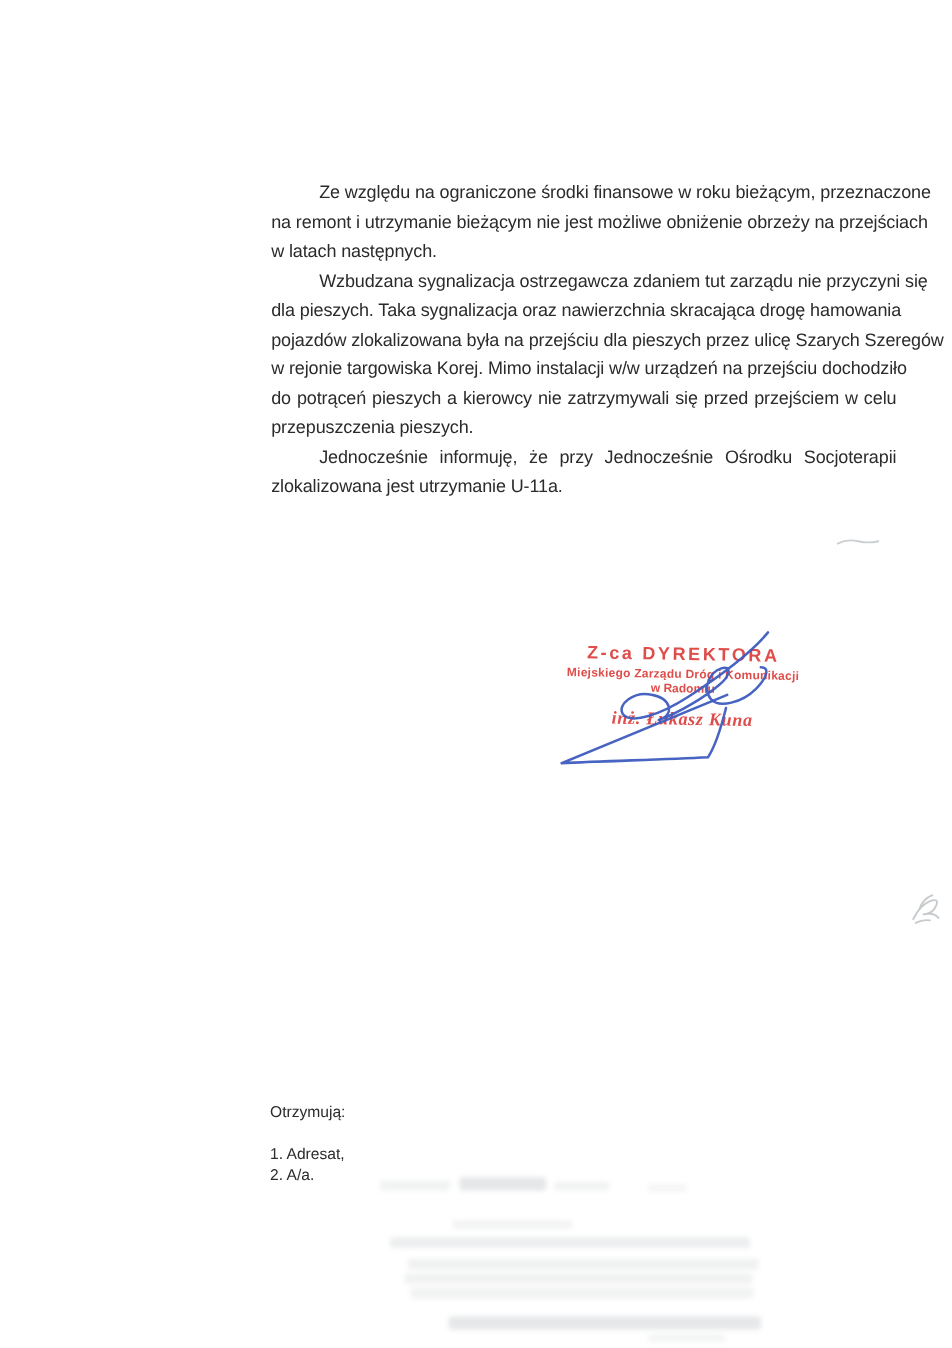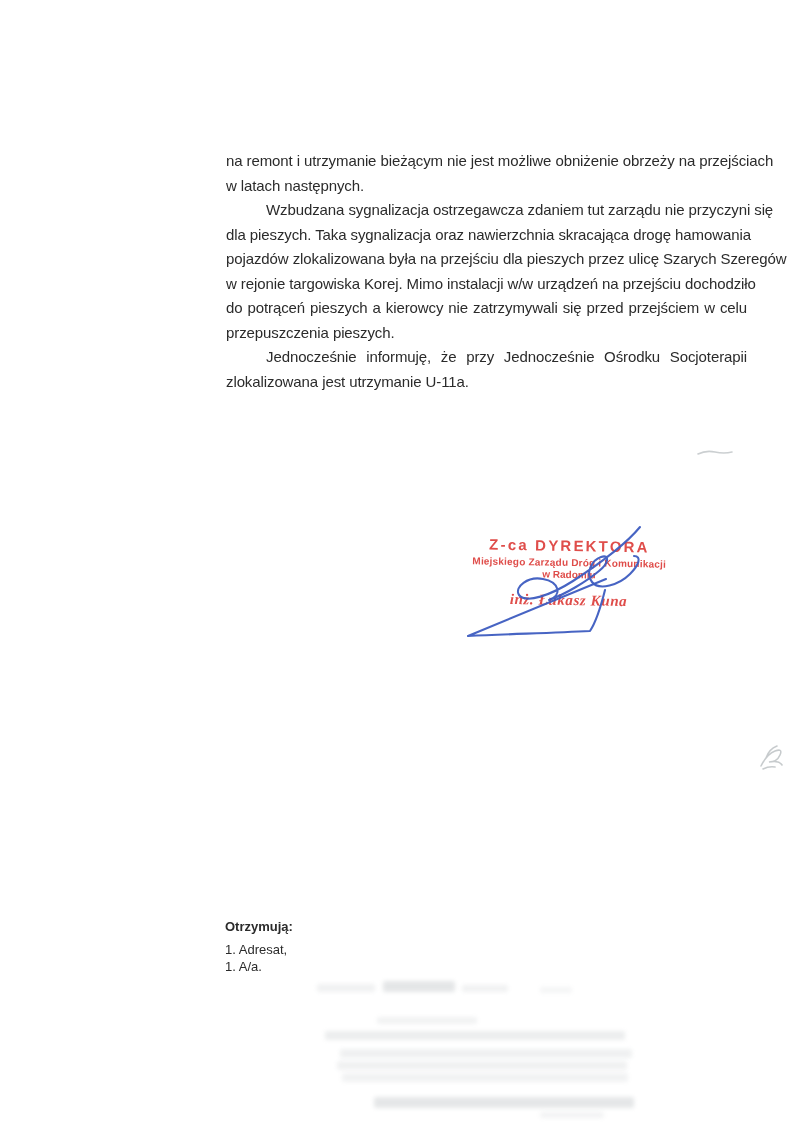--- a/index.html
+++ b/index.html
@@ -95,21 +95,21 @@
 
   
   .distribution {
     position: absolute;
     left: 225px;
     top: 918px;
     color: var(--text-color, #2b2b2b);
     font-size: 13px;
     line-height: 17px;
   }
-  .dist-heading { font-weight: 700; margin-bottom: 6px; }
+  .dist-heading { font-weight: 400; margin-bottom: 18px; }
 
   
   .artifact { position: absolute; }
   .artifact svg path {
     fill: none;
     stroke: #b0b6b9;
     stroke-width: 1.6;
     stroke-linecap: round;
   }
   .bleed {
@@ -118,20 +118,21 @@
     filter: blur(2.2px);
     border-radius: 2px;
   }
 </style>
 </head>
 <body>
 
 <div class="page">
 
   <main class="letter-body">
+    <div class="line indent">Ze względu na ograniczone środki finansowe w roku bieżącym, przeznaczone</div>
     <div class="line">na remont i utrzymanie bieżącym nie jest możliwe obniżenie obrzeży na przejściach</div>
     <div class="line last">w latach następnych.</div>
 
     <div class="line indent">Wzbudzana sygnalizacja ostrzegawcza zdaniem tut zarządu nie przyczyni się</div>
     <div class="line">dla pieszych. Taka sygnalizacja oraz nawierzchnia skracająca drogę hamowania</div>
     <div class="line">pojazdów zlokalizowana była na przejściu dla pieszych przez ulicę Szarych Szeregów</div>
     <div class="line">w rejonie targowiska Korej. Mimo instalacji w/w urządzeń na przejściu dochodziło</div>
     <div class="line">do potrąceń pieszych a kierowcy nie zatrzymywali się przed przejściem w celu</div>
     <div class="line last">przepuszczenia pieszych.</div>
 
@@ -161,21 +162,21 @@
 
   <div class="artifact" style="left:757px; top:738px; width:30px; height:34px; opacity:.7;">
     <svg width="30" height="34" viewBox="0 0 30 34">
       <path d="M4,28 Q10,16 18,13 Q26,10 23,17 Q20,24 12,24 Q22,22 25,27 M9,20 Q12,11 20,8 M6,31 Q12,28 18,29"></path>
     </svg>
   </div>
 
   <footer class="distribution">
     <div class="dist-heading">Otrzymują:</div>
     <div class="dist-item">1. Adresat,</div>
-    <div class="dist-item">1. A/a.</div>
+    <div class="dist-item">2. A/a.</div>
   </footer>
 
   <div>
     <div class="bleed" style="left:317px; top:984px; width:58px;  height:8px;  opacity:.14;"></div>
     <div class="bleed" style="left:383px; top:981px; width:72px;  height:11px; opacity:.26;"></div>
     <div class="bleed" style="left:462px; top:985px; width:46px;  height:7px;  opacity:.14;"></div>
     <div class="bleed" style="left:540px; top:987px; width:32px;  height:6px;  opacity:.10;"></div>
     <div class="bleed" style="left:377px; top:1017px; width:100px; height:7px;  opacity:.13;"></div>
     <div class="bleed" style="left:325px; top:1031px; width:300px; height:9px;  opacity:.18;"></div>
     <div class="bleed" style="left:340px; top:1049px; width:292px; height:9px;  opacity:.15;"></div>

